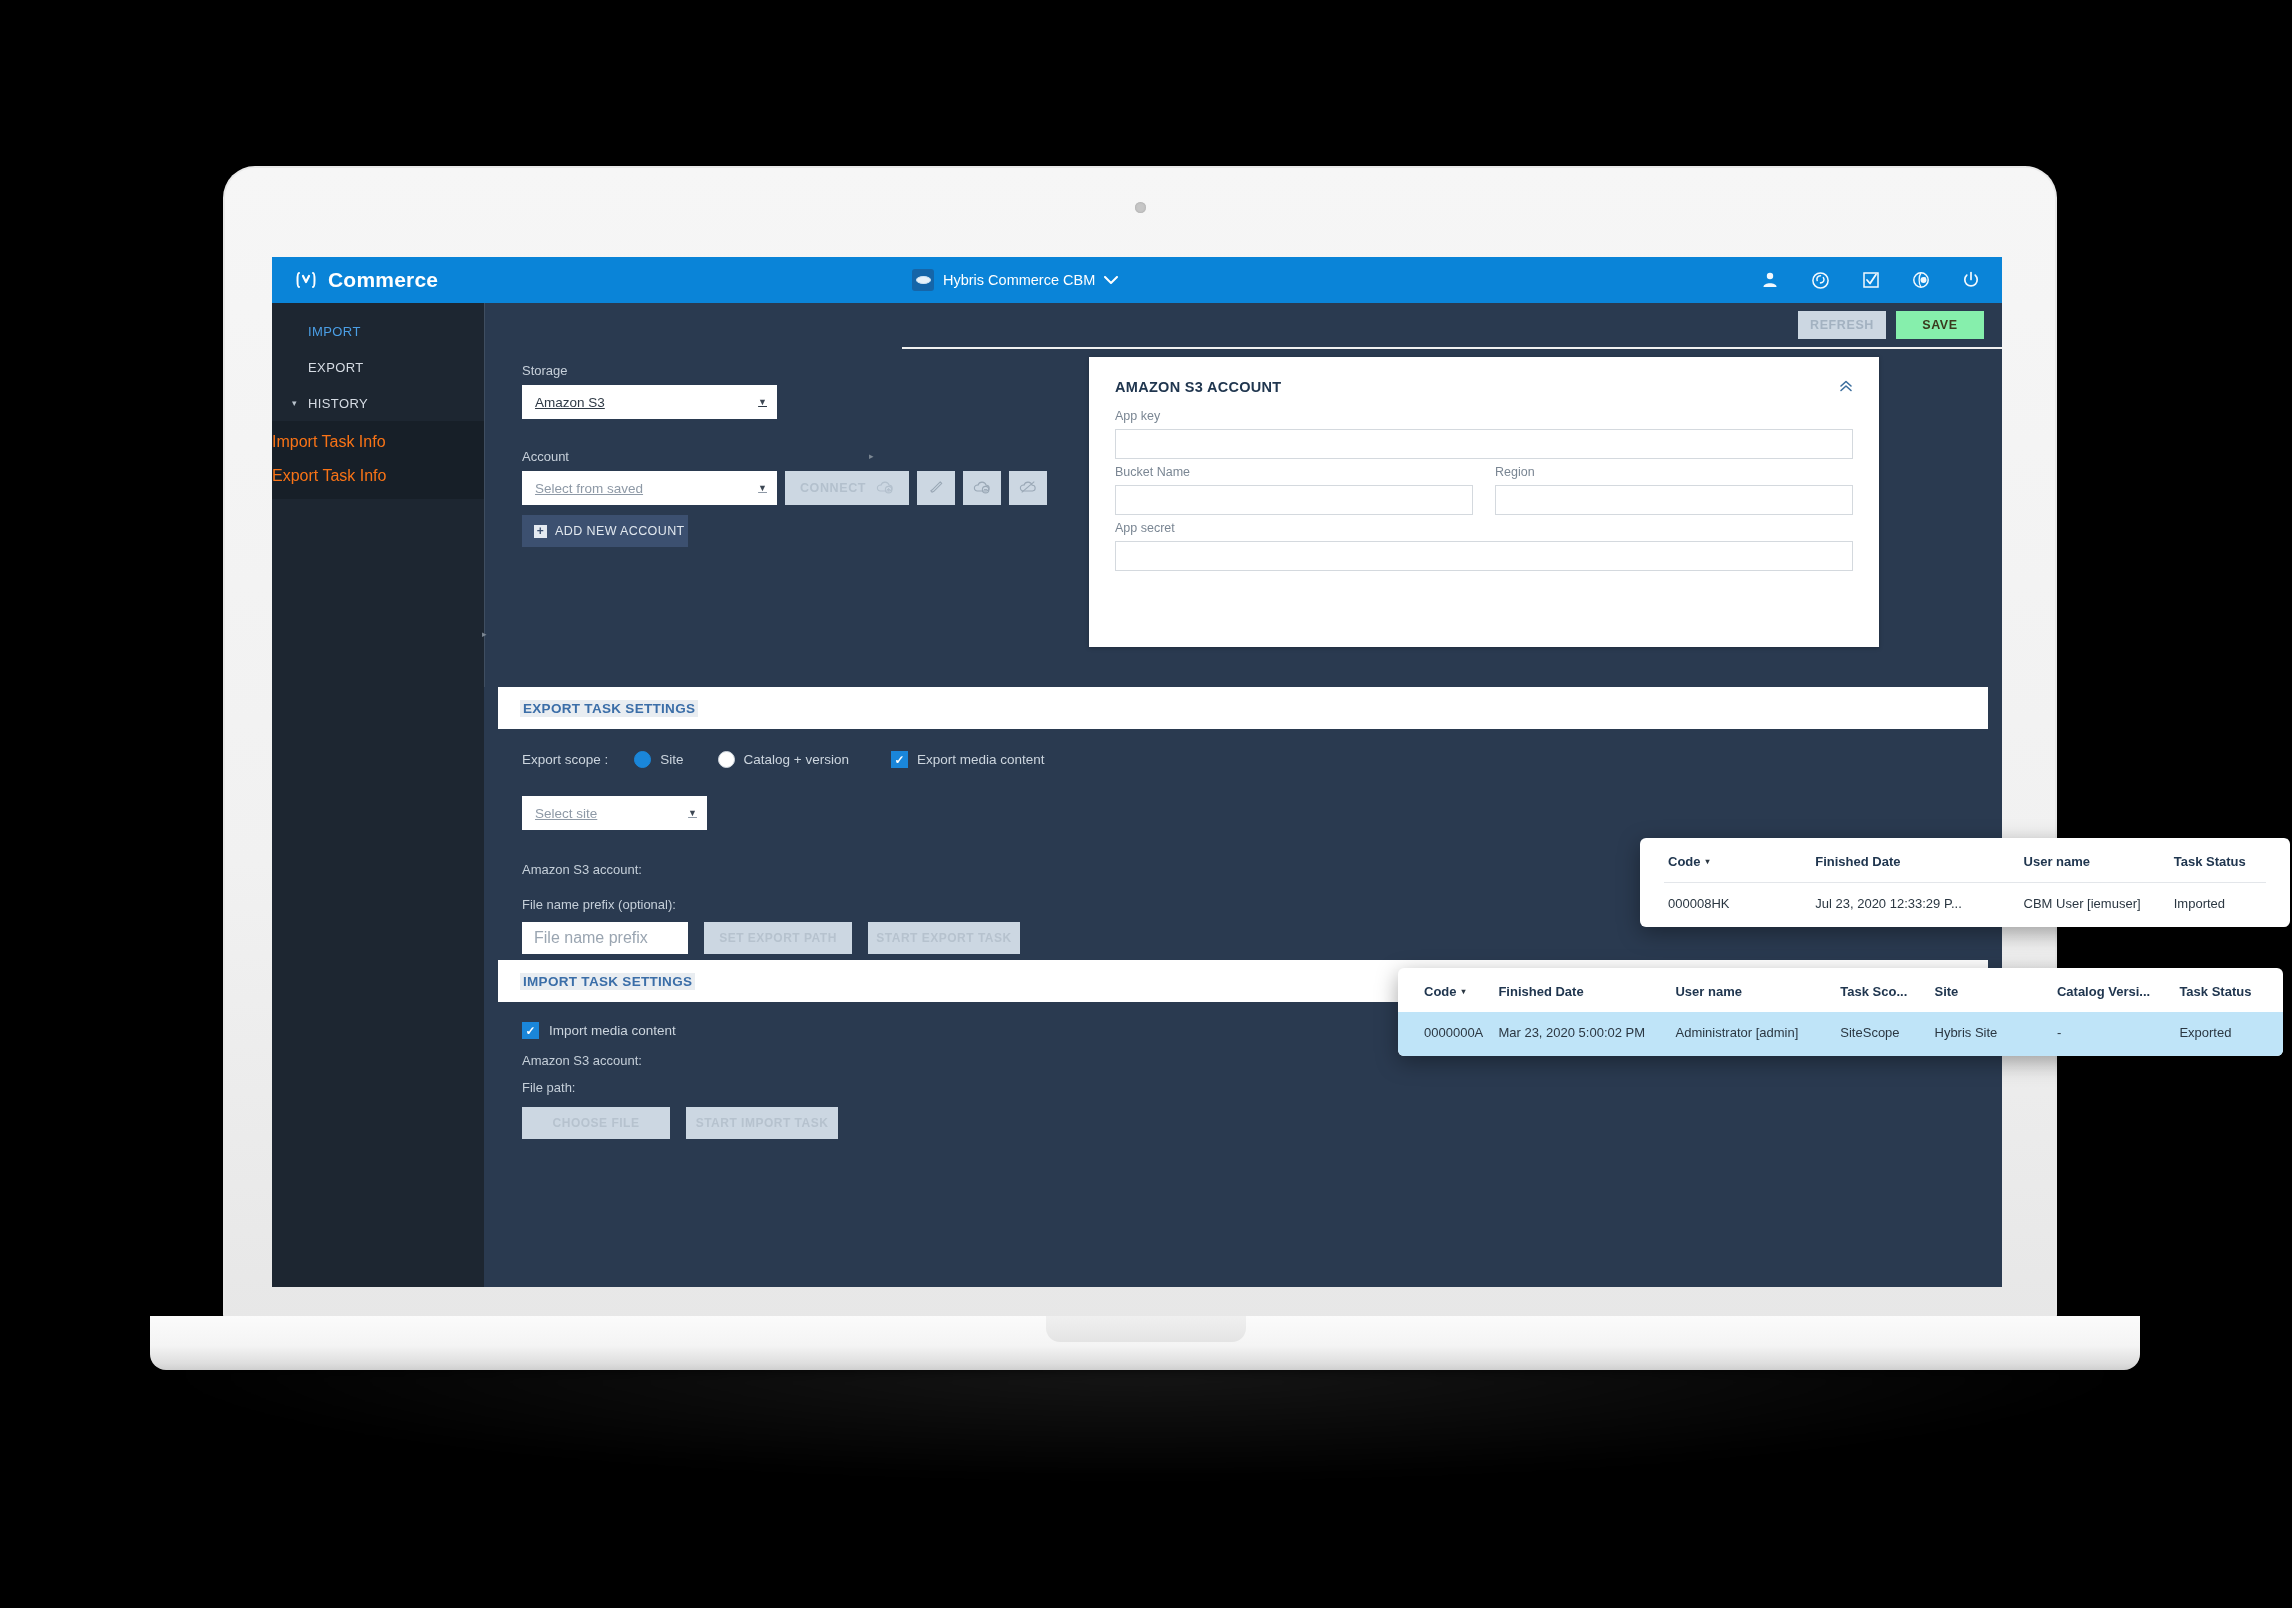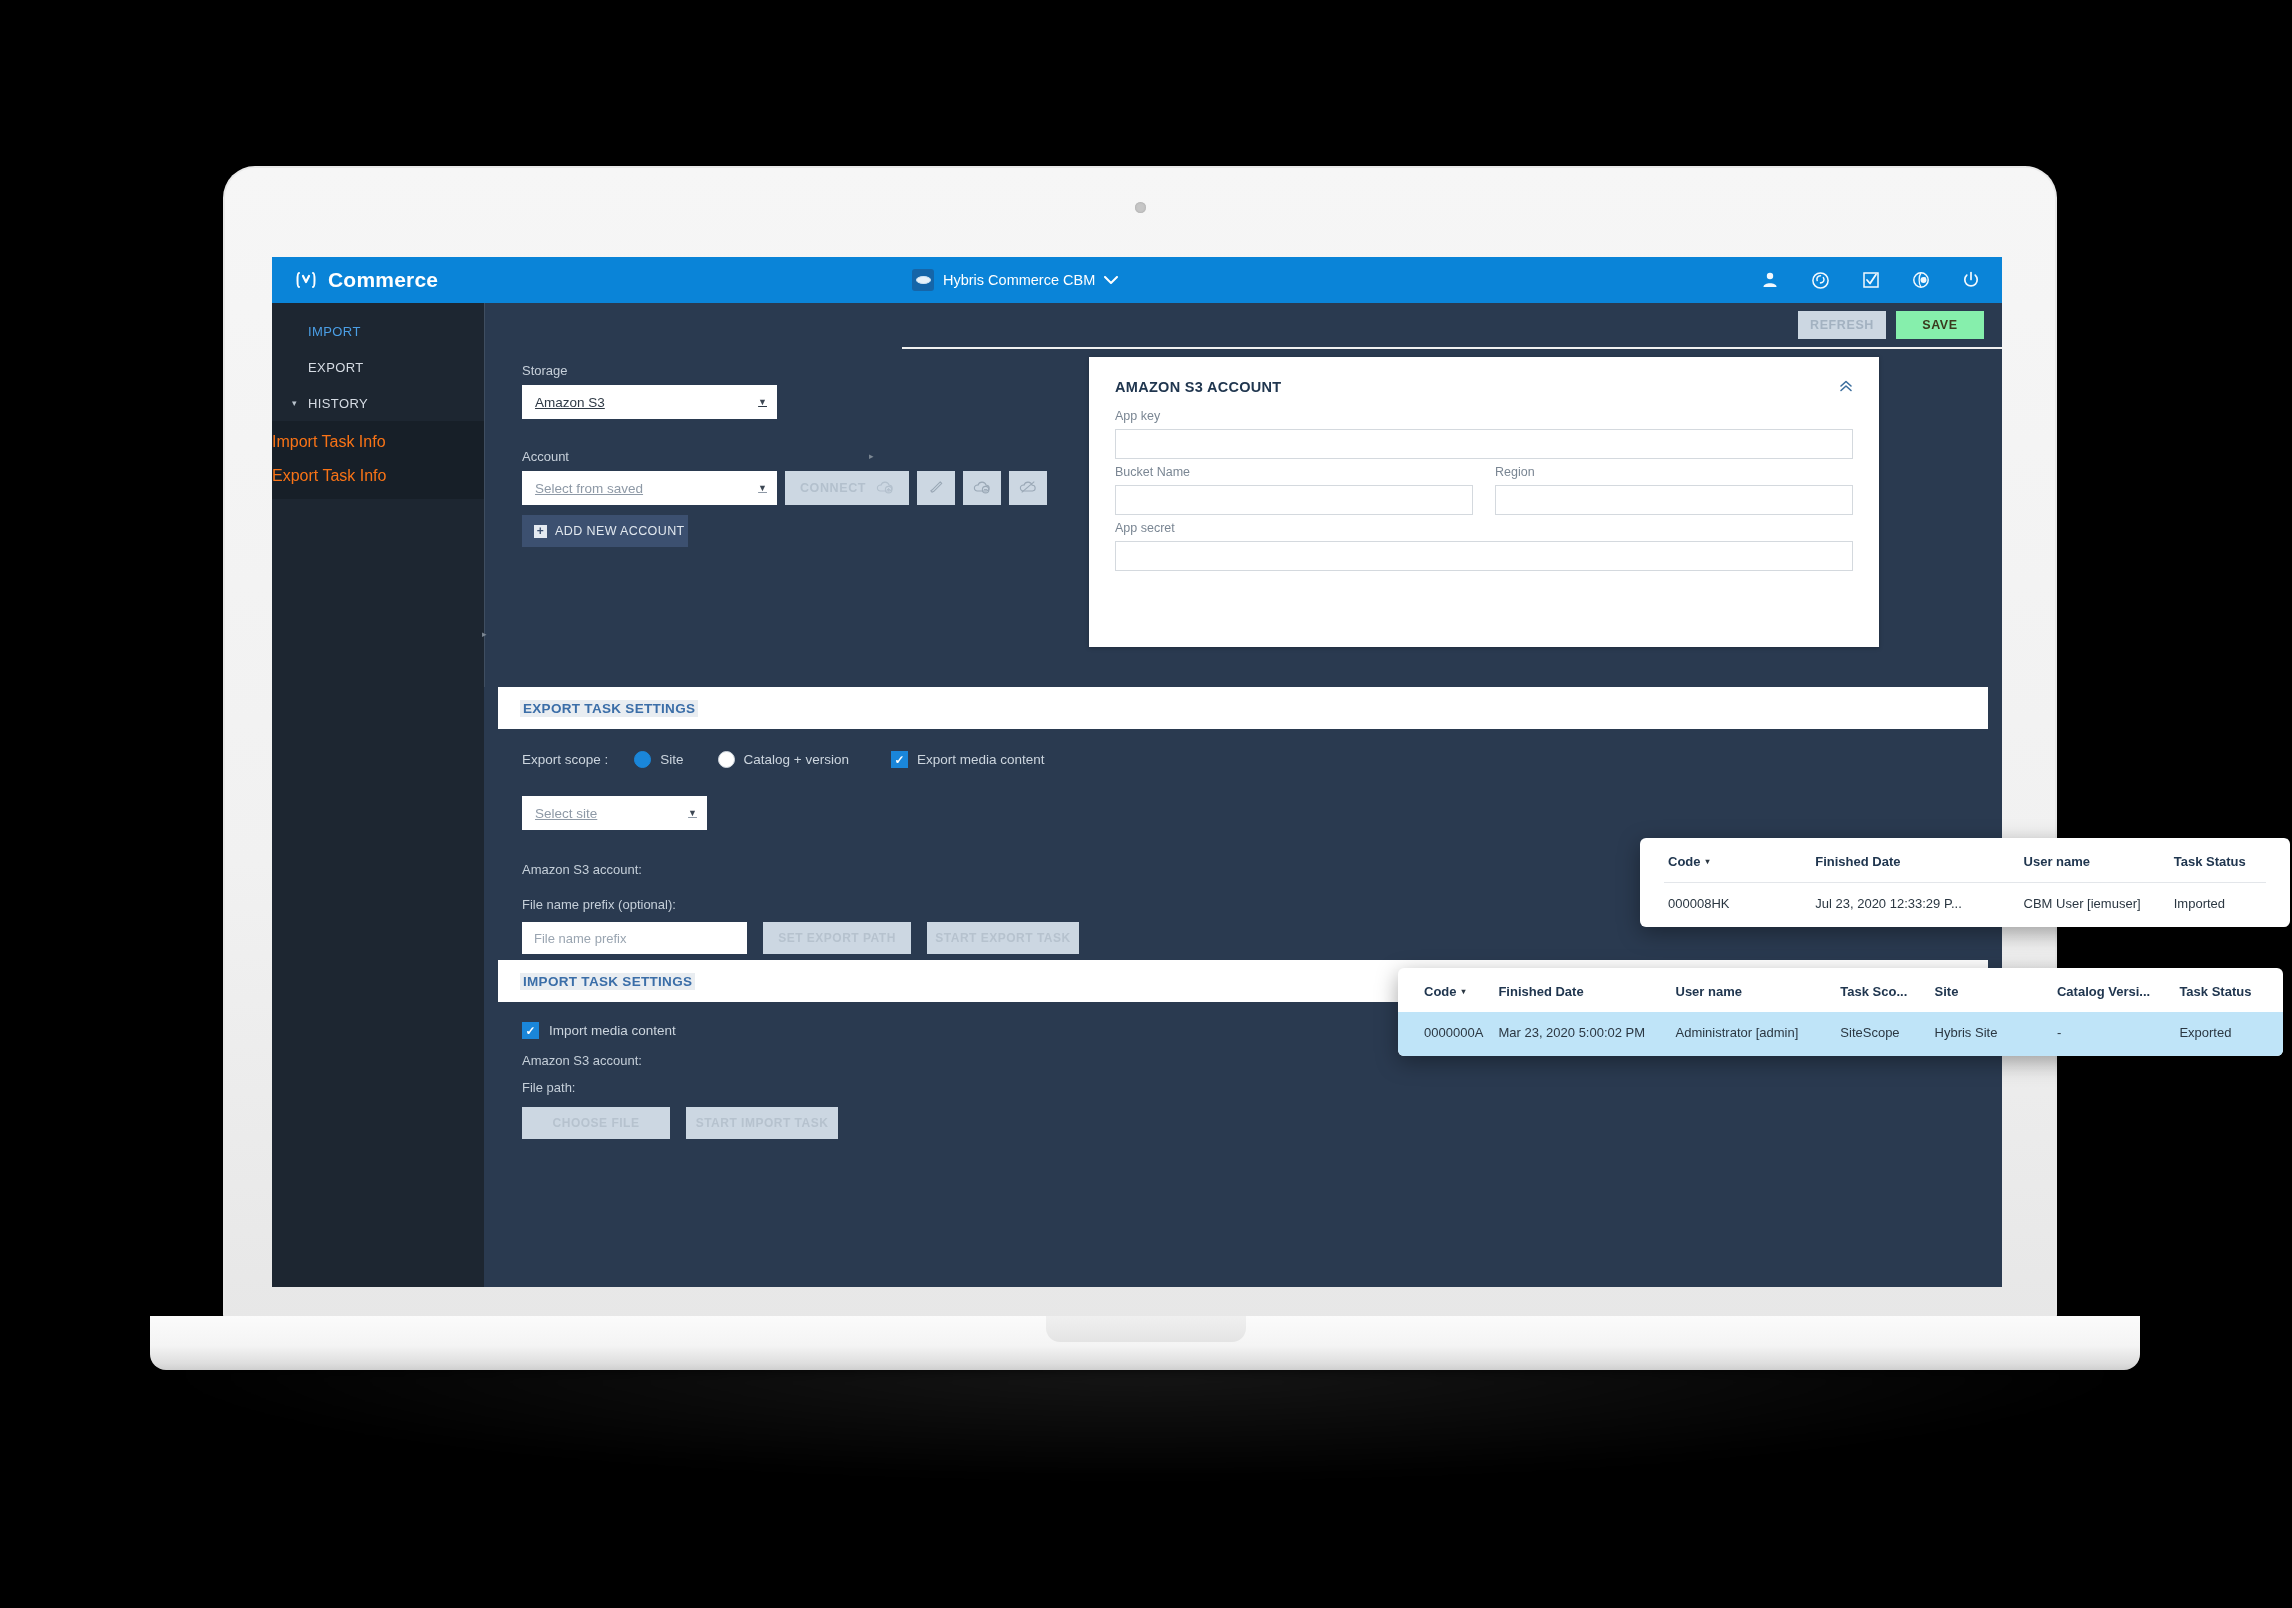--- a/index.html
+++ b/index.html
@@ -235,22 +235,22 @@
     color:#fff; font-size:12px; font-weight:bold;
   }
   .scope-opt { display:flex; align-items:center; gap:9px; cursor:pointer; }
   #select-site-wrap { padding-left: 38px; padding-top: 28px; }
   #select-site { width: 185px; }
   .plain-label { padding-left: 38px; color:#c5cfd9; font-size: 13px; }
   #amazon-acct-export { padding-top: 32px; }
   #prefix-label { padding-top: 20px; }
   #prefix-row { display:flex; align-items:center; gap: 16px; padding-left:38px; padding-top: 10px; }
   #file-prefix-input {
-    width: 225px; height: 32px; border:none; background:#fff;
-    font-size: 13px; padding: 16px 12px; color:#2f3a46;
+    width: 166px; height: 32px; border:none; background:#fff;
+    font-size: 16px; padding: 16px 12px; color:#2f3a46;
     font-family:"Liberation Sans", sans-serif;
   }
   #file-prefix-input::placeholder { color:#9aa5b1; }
   .wide-btn {
     height: 32px; background:#ccd7e2; color:#b6c2ce;
     display:flex; align-items:center; justify-content:center;
     font-size: 12px; font-weight:bold; letter-spacing:.5px; cursor:default;
   }
   #set-export-path-button { width: 148px; }
   #start-export-task-button { width: 152px; }
@@ -272,21 +272,21 @@
   
   .float-table {
     position: absolute;
     background: #ffffff;
     border-radius: 6px;
     box-shadow: 0 6px 22px rgba(0,0,0,.35);
     overflow: hidden;
   }
   #import-task-table { left: 1640px; top: 838px; width: 650px; }
   #export-task-table { left: 1398px; top: 968px; width: 885px; }
-  .ft-row { display:flex; align-items:center;justify-content:flex-end; }
+  .ft-row { display:flex; align-items:center; }
   .ft-head { padding: 16px 0 13px 0; }
   .ft-head .cell {
     font-size: 13px; font-weight: bold; color:#20364f;
     display:flex; align-items:center; gap:5px;
   }
   .ft-sep { height:1px; background:#e3e6ea; margin: 0 24px; }
   .ft-body { padding: 13px 0 16px 0; }
   .ft-body.highlight { background:#bfe4f8; }
   .ft-body .cell { font-size: 13px; color:#2b3742; }
   .sort-caret { font-size: 8px; color:#2b3742; }

